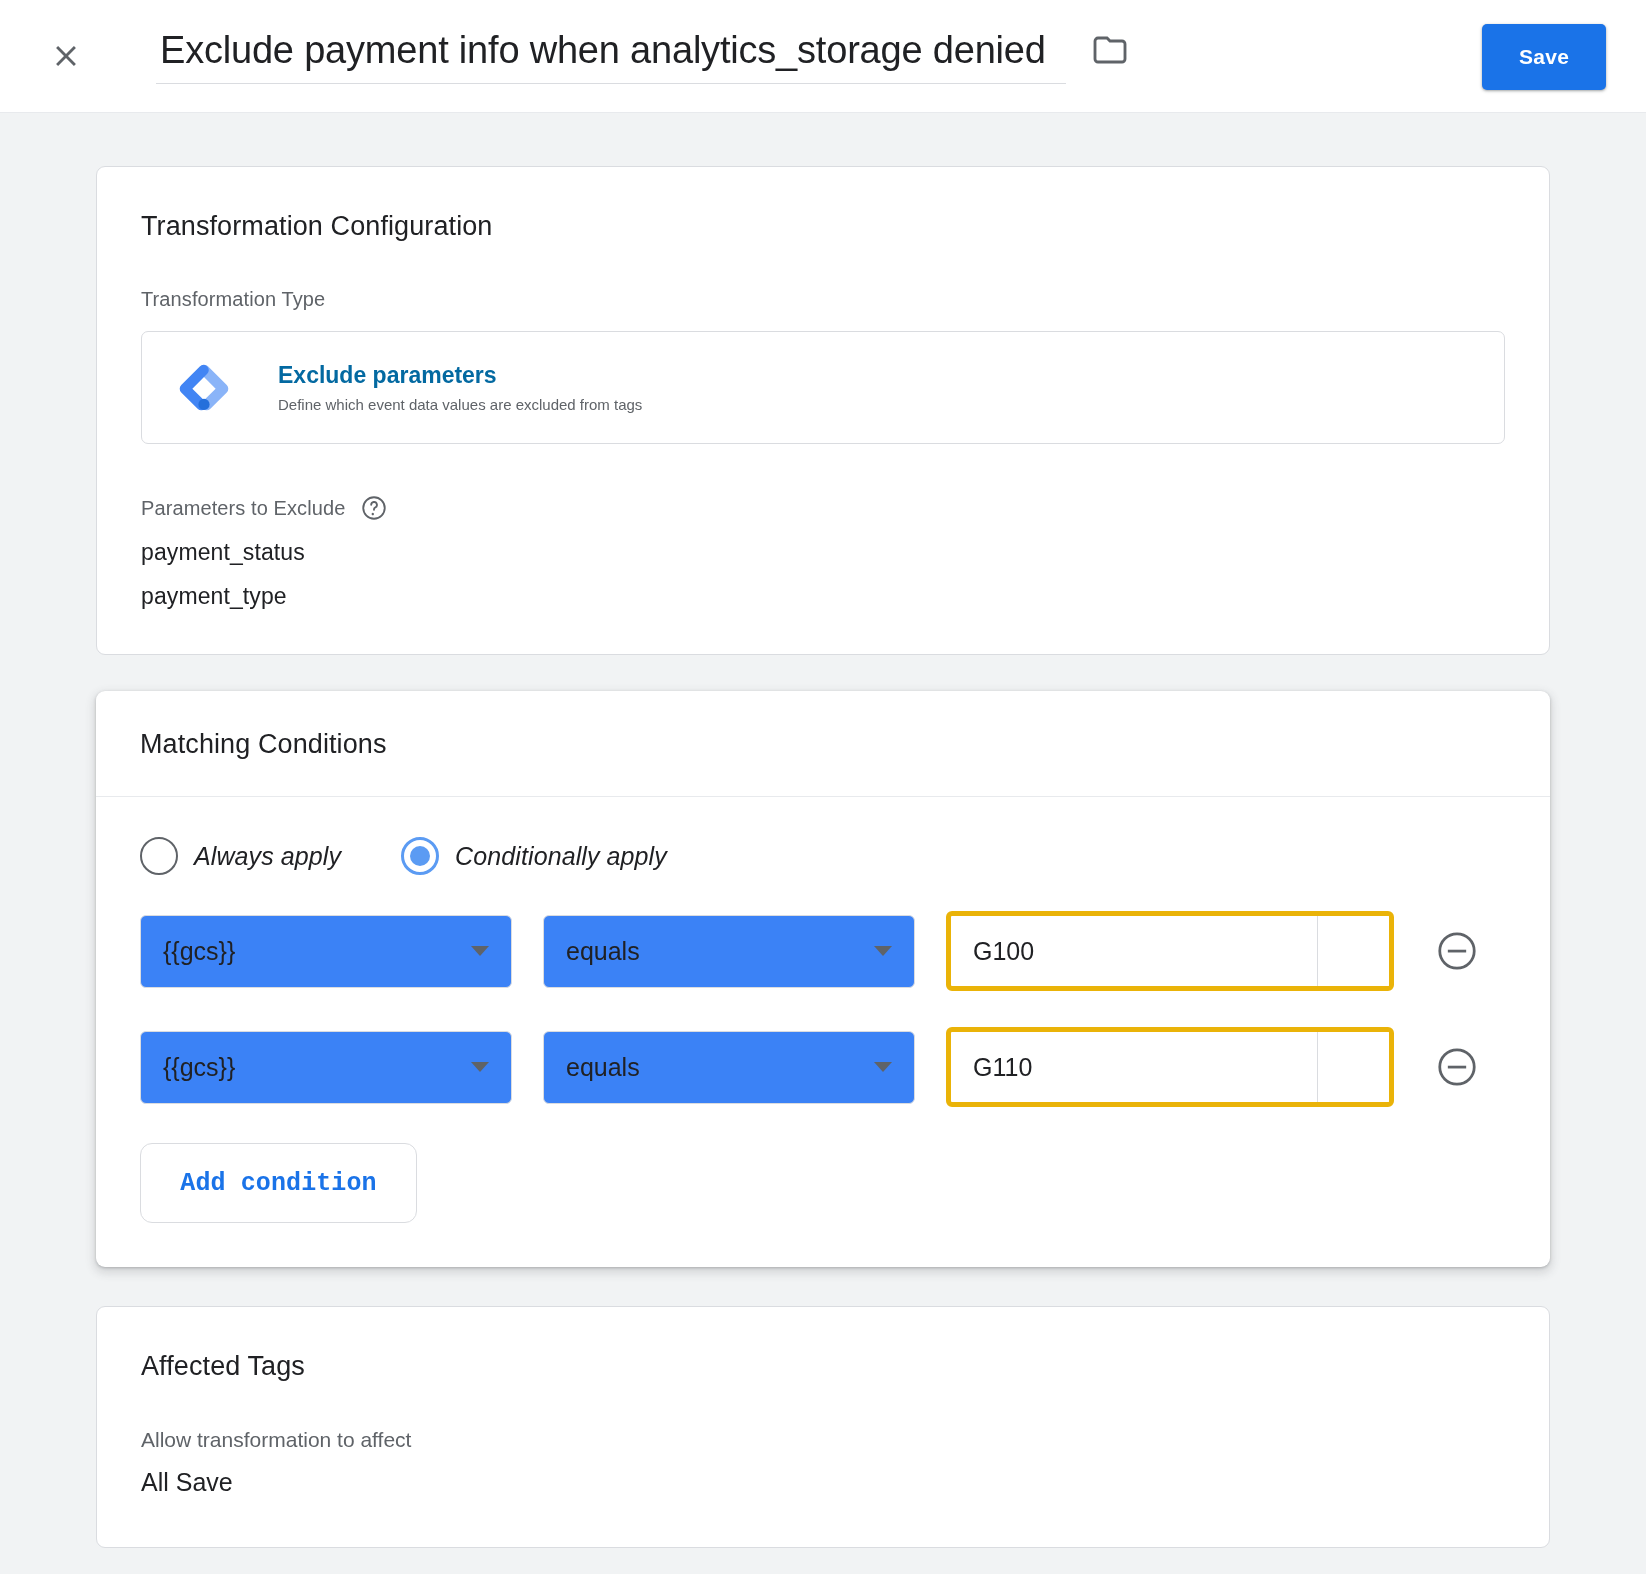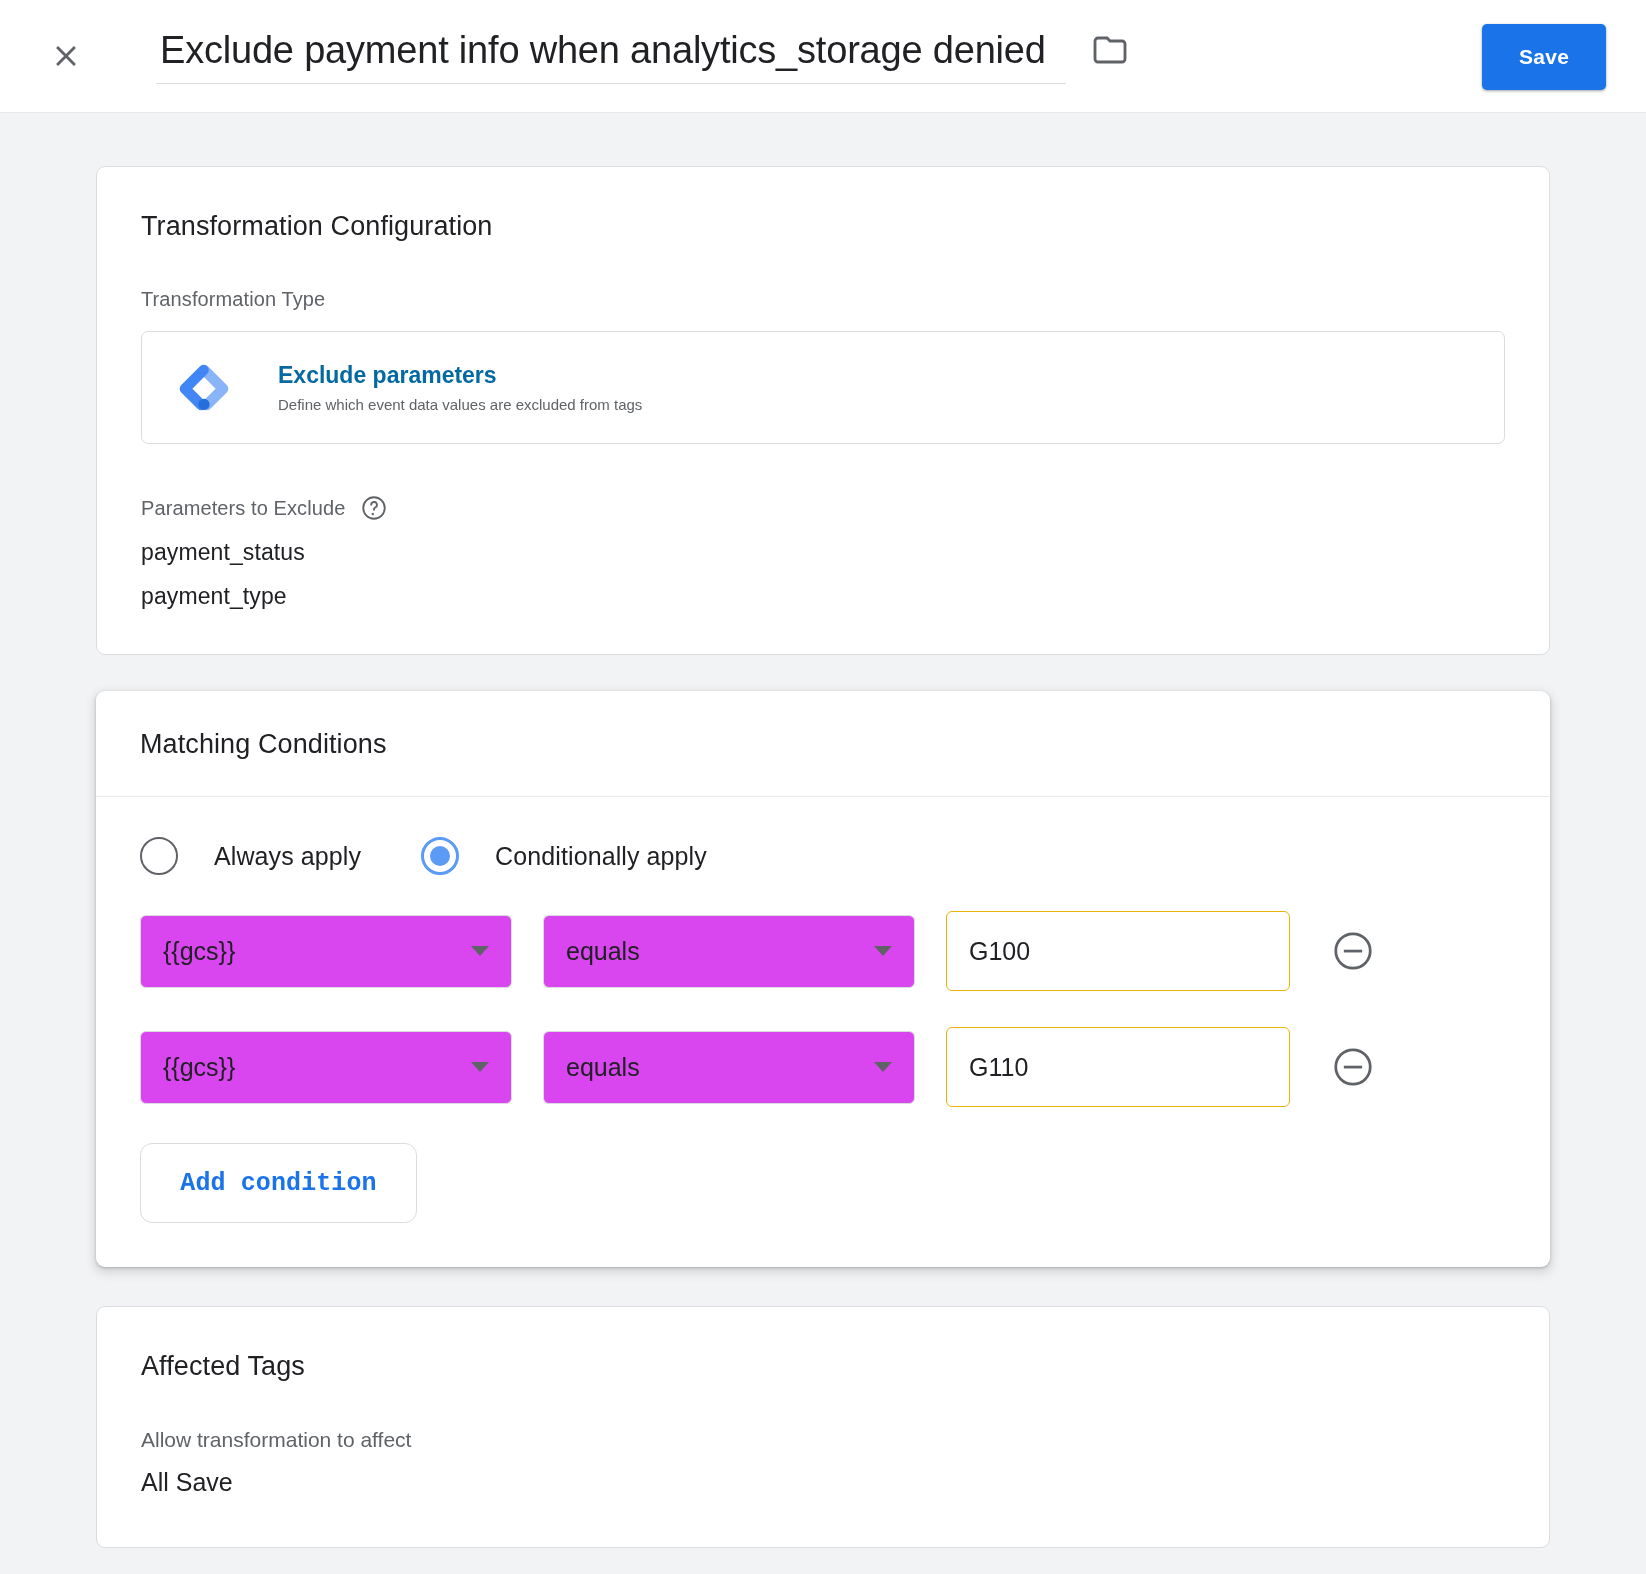--- a/index.html
+++ b/index.html
@@ -114,43 +114,43 @@
     width:38px; height:38px; border-radius:50%;
     border:2px solid #5f6368;
     display:flex; align-items:center; justify-content:center;
     flex:0 0 auto;
   }
   .radio-circle.checked { border-color:#5b9bf3; border-width:3px; }
   .radio-circle.checked::after {
     content:""; width:20px; height:20px; border-radius:50%;
     background:#5b9bf3;
   }
-  .radio-label { font-size:25px; color:#202124; margin-left:36px; letter-spacing:0.1px; }
+  .radio-label { font-size:25px; color:#202124; margin-left:16px; letter-spacing:0.1px;font-style:italic; }
 
   .cond-row { display:flex; align-items:center; margin-top:36px; }
   .select-box {
     width:372px; height:73px;
     border:1px solid #dadce0; border-radius:6px;
-    background:#d946ef;
+    background:#3b82f6;
     display:flex; align-items:center;
     padding:0 22px;
     cursor:pointer;
     position:relative;
   }
   .select-box .sel-val { font-size:25px; color:#202124; flex:1 1 auto; }
   .caret {
     width:0; height:0;
     border-left:9px solid transparent;
     border-right:9px solid transparent;
     border-top:10px solid #5f6368;
   }
   .cond-row .select-box + .select-box { margin-left:31px; }
   .value-box {
-    width:344px; height:80px;
-    border:1px solid #eab308; border-radius:6px;
+    width:448px; height:80px;
+    border:5px solid #eab308; border-radius:6px;
     background:#fff;
     display:flex; align-items:stretch;
     margin-left:31px;
     overflow:hidden;
   }
   .value-input {
     flex:1 1 auto;
     border:none; outline:none; background:transparent;
     font-size:25px; color:#202124;
     padding:0 22px;

